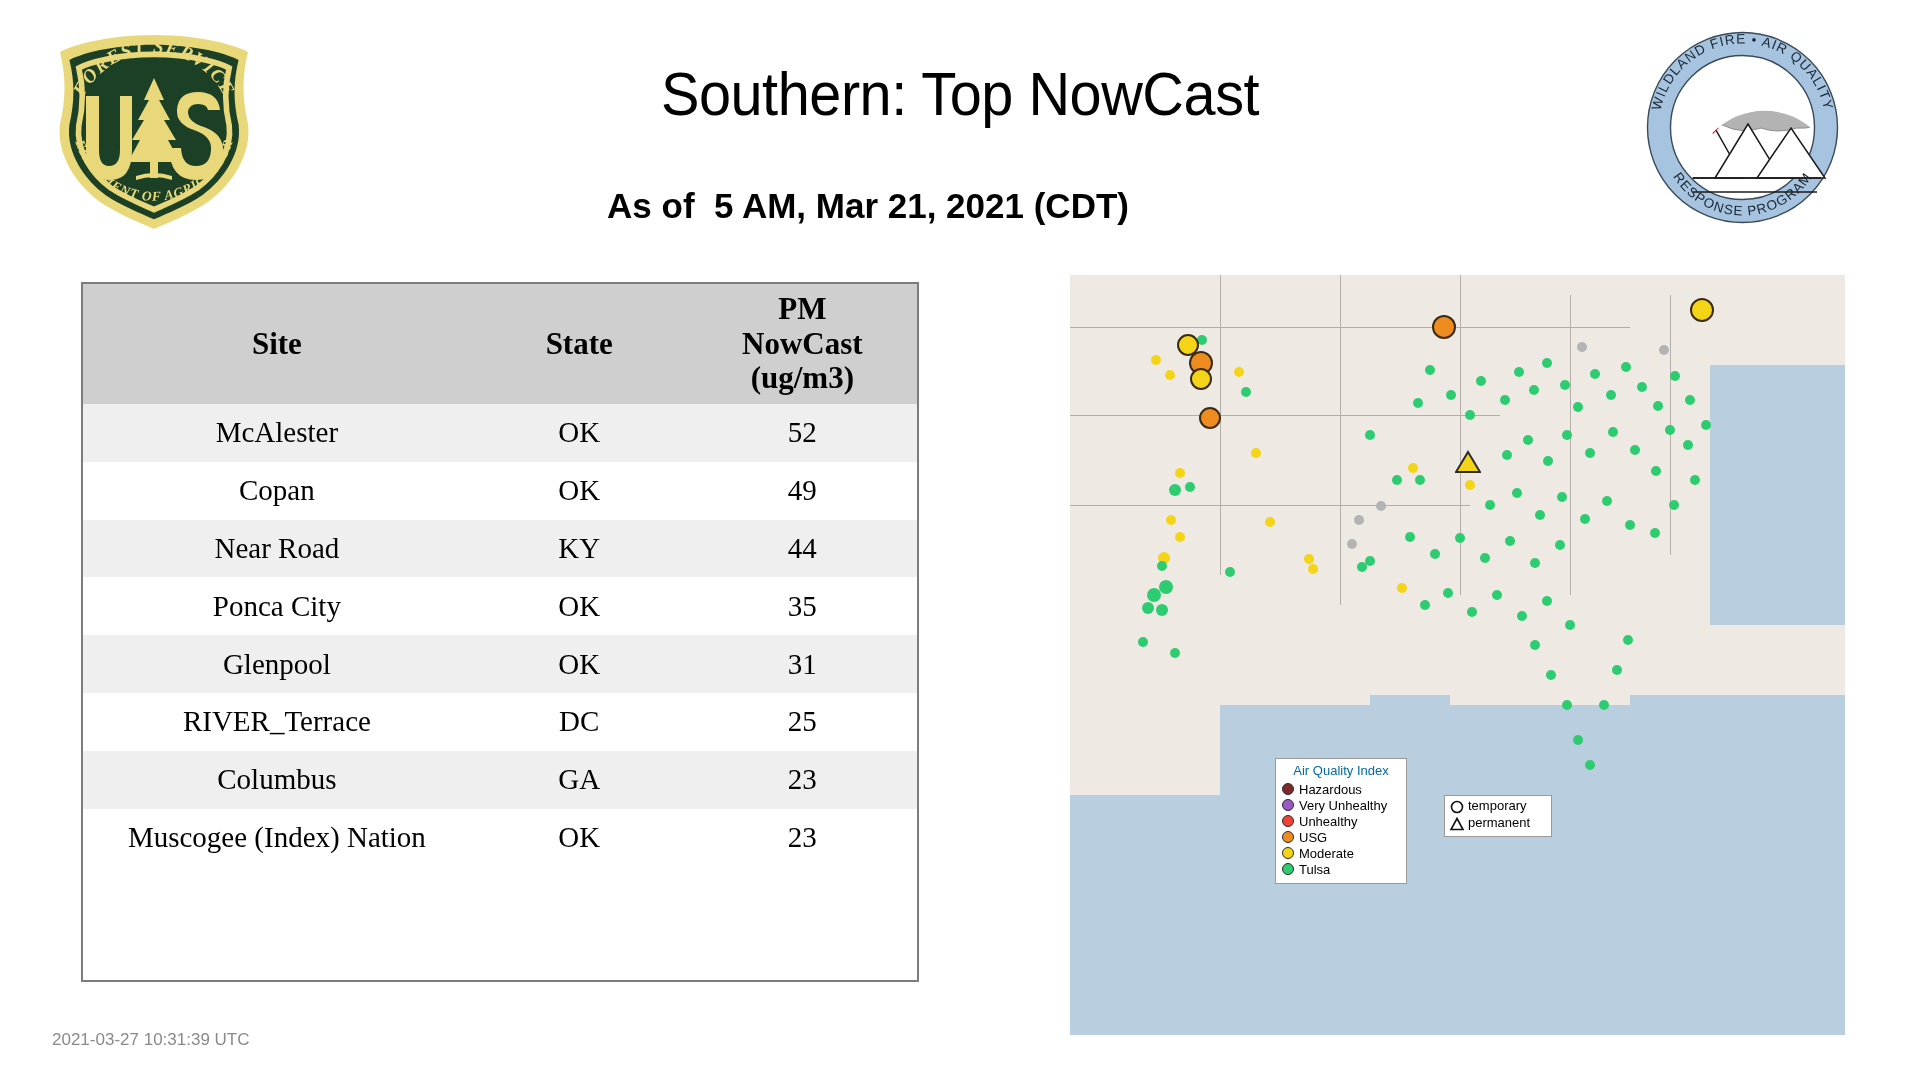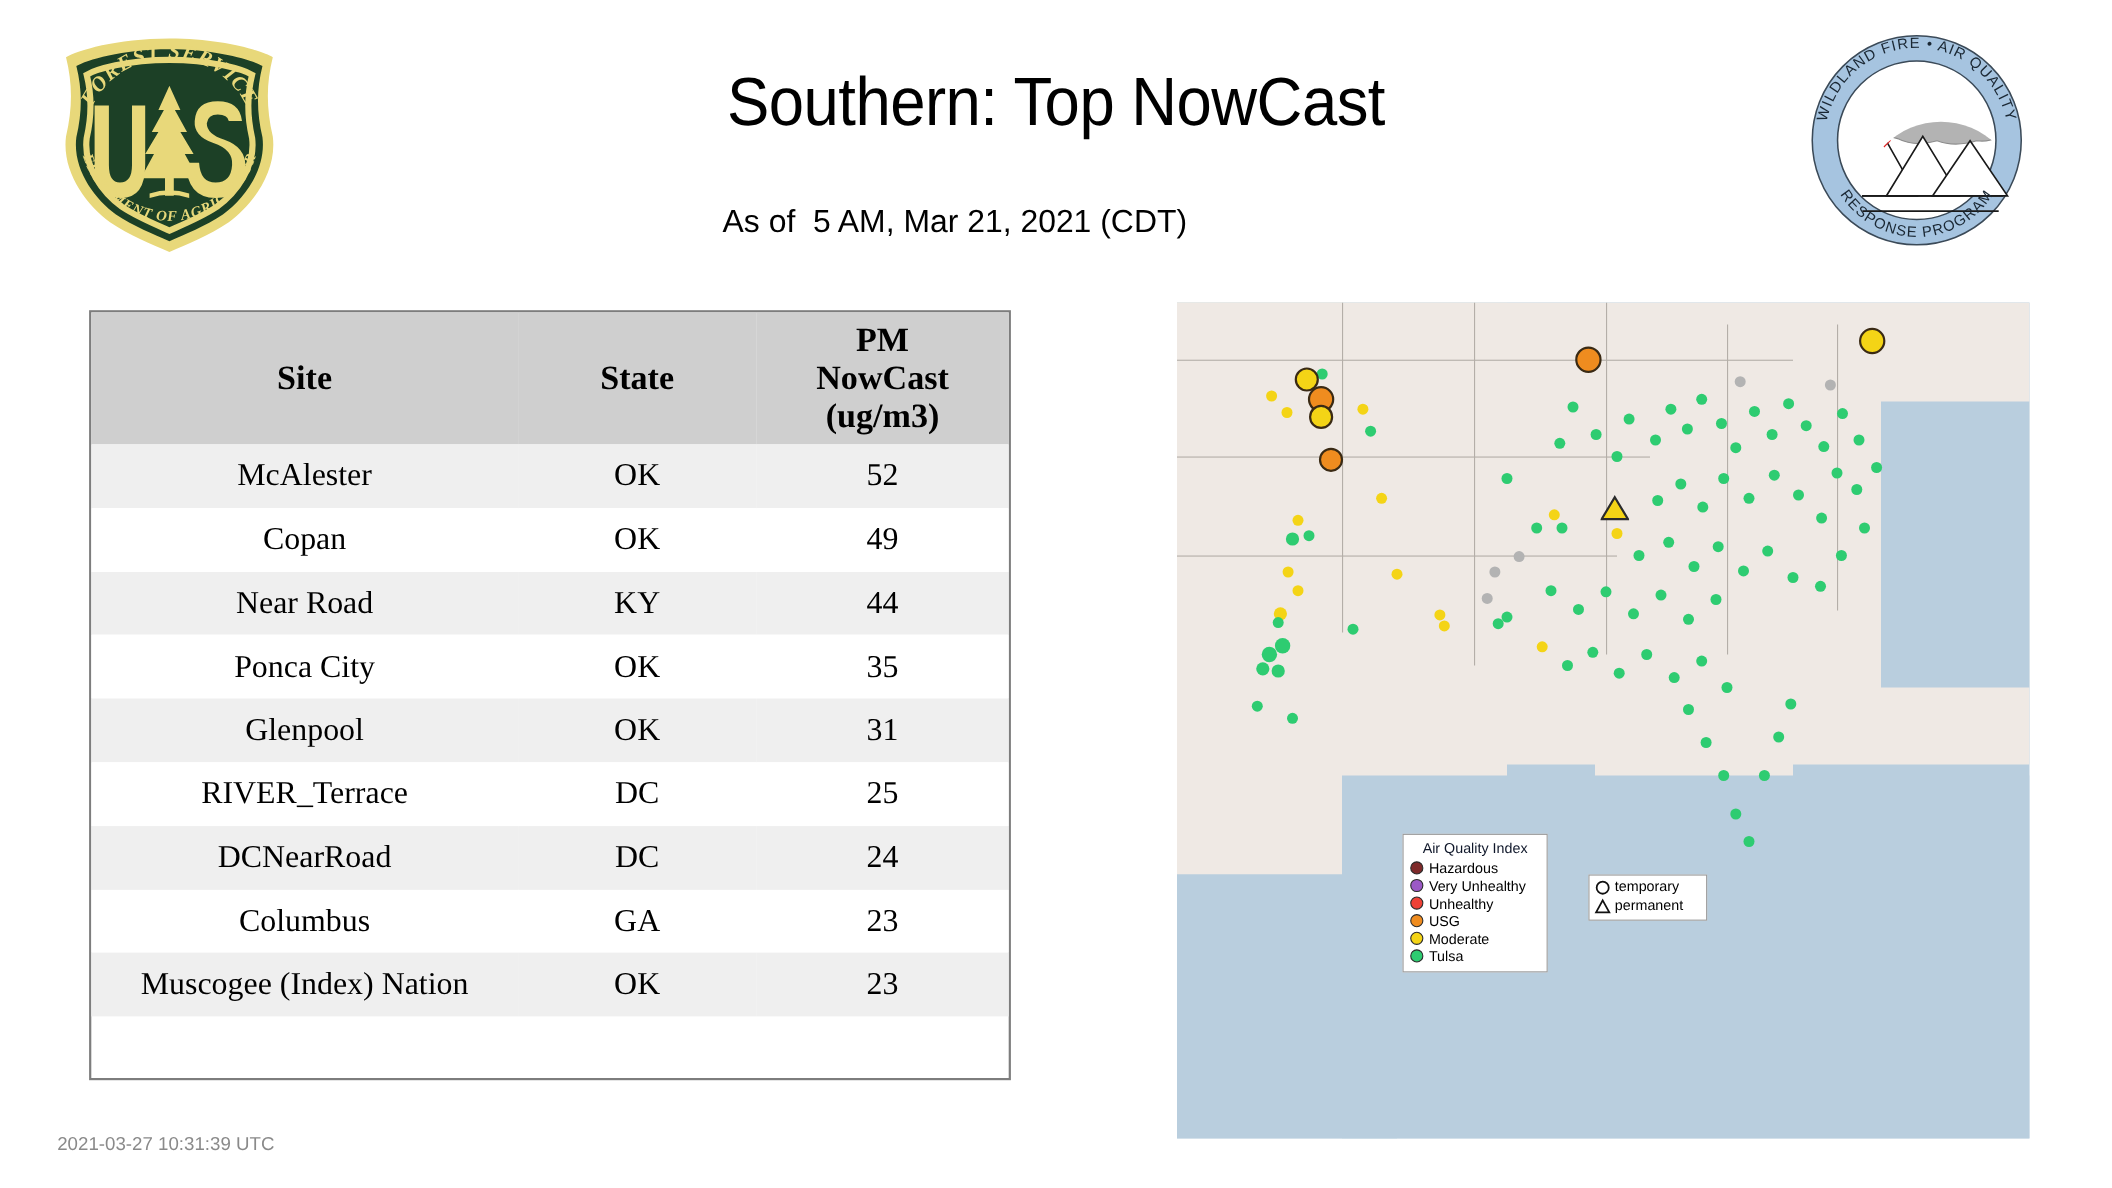--- a/index.html
+++ b/index.html
@@ -22,21 +22,21 @@
     text-align:center;
     font-family:"Liberation Sans", sans-serif;
     font-size:62px;font-weight:400;color:#000;
     letter-spacing:-0.5px;
     transform:scaleX(0.93);
   }
   #subtitle{
     position:absolute;left:0;top:186px;width:1736px;
     text-align:center;
     font-family:"Liberation Sans", sans-serif;
-    font-size:29px;font-weight:400;color:#000;
+    font-size:35px;font-weight:700;color:#000;
     white-space:pre;
   }
 
   
   #table-wrap{
     position:absolute;left:81px;top:282px;width:838px;height:700px;
     border:2px solid #7d7d7d;
     box-sizing:border-box;
     background:#ffffff;
   }
@@ -83,21 +83,21 @@
   .big-dot{border:2px solid #3a2a14;box-sizing:border-box;}
 
   
   #aqi-legend{
     position:absolute;left:205px;top:483px;width:132px;
     background:#ffffff;border:1px solid #9a9a9a;
     padding:4px 6px 6px 6px;box-sizing:border-box;
   }
   #aqi-legend .lg-title{
     font-family:"Liberation Sans", sans-serif;
-    font-size:13px;color:#0f172a;text-align:center;margin-bottom:3px;
+    font-size:13px;color:#0369a1;text-align:center;margin-bottom:3px;
   }
   .lg-row{display:flex;align-items:center;height:16px;}
   .lg-swatch{
     width:12px;height:12px;border-radius:50%;
     border:1px solid #2b2b2b;box-sizing:border-box;margin-right:5px;flex:none;
   }
   .lg-label{font-family:"Liberation Sans", sans-serif;font-size:13px;color:#000;line-height:1;}
 
   #type-legend{
     position:absolute;left:374px;top:520px;width:108px;height:42px;
@@ -226,25 +226,20 @@
         </tr>
         <tr>
           <td>Glenpool</td>
           <td>OK</td>
           <td>31</td>
         </tr>
         <tr>
           <td>RIVER_Terrace</td>
           <td>DC</td>
           <td>25</td>
-        </tr>
-        <tr>
-          <td>DCNearRoad</td>
-          <td>DC</td>
-          <td>24</td>
         </tr>
         <tr>
           <td>Columbus</td>
           <td>GA</td>
           <td>23</td>
         </tr>
         <tr>
           <td>Muscogee (Index) Nation</td>
           <td>OK</td>
           <td>23</td>

